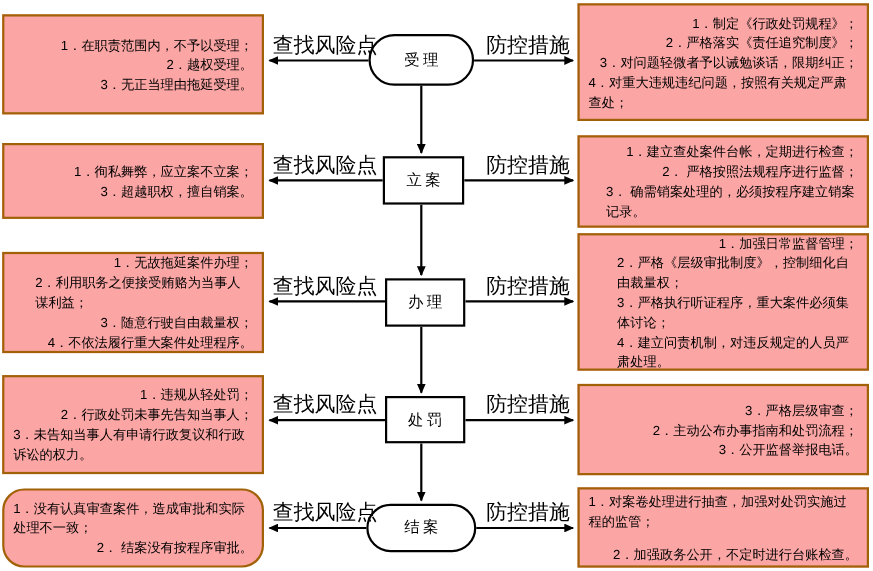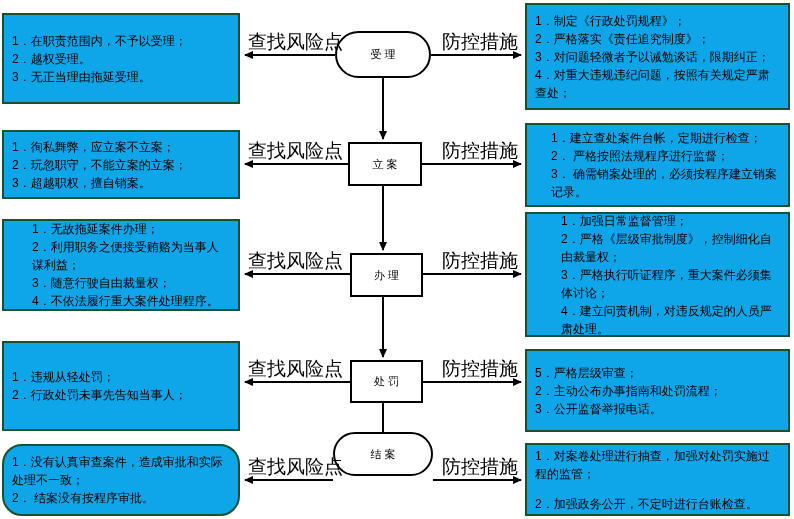--- a/index.html
+++ b/index.html
@@ -2,48 +2,49 @@
 <html><head>
 <meta charset="utf-8">
 <style>
   html,body{margin:0;padding:0;background:#fff;}
   #canvas{
     position:relative;width:794px;height:519px;background:#ffffff;
     font-family:"Liberation Sans","DejaVu Sans",sans-serif;color:#000;
     overflow:hidden;
   }
   .box{
-    position:absolute;border:2px solid #14532d;background:#0ea5e9;
+    position:absolute;border:2px solid #a16207;background:#fca5a5;
     box-sizing:border-box;display:flex;flex-direction:column;justify-content:center;
     padding:4px 8px;
+    align-items:flex-end;
   }
   .box .item{font-size:12px;line-height:18px;}
   .lb{left:2px;width:238px;}
   .rb{left:525px;width:265px;}
   .lb1{top:13px;height:91px;}
   .lb2{top:130px;height:69px;}
-  .lb3{top:219px;height:92px;padding-left:28px;}
+  .lb3{top:229px;height:92px;padding-left:28px;}
   .lb4{top:341px;height:90px;}
   .lb5{top:444px;height:72px;border-radius:20px;}
   .rb1{top:3px;height:107px;}
   .rb2{top:123px;height:84px;padding-left:24px;}
   .rb3{top:212px;height:125px;padding-left:34px;}
   .rb4{top:349px;height:83px;}
   .rb5{top:443px;height:73px;gap:12px;}
   .node{
     position:absolute;border:2px solid #000;background:#fff;box-sizing:border-box;
     display:flex;align-items:center;justify-content:center;
-    font-size:11px;letter-spacing:3px;
+    font-size:14px;letter-spacing:3px;
   }
   .node span{margin-left:3px;}
   .n1{left:335px;top:31px;width:96px;height:47px;border-radius:24px;}
   .n2{left:348px;top:142px;width:74px;height:44px;}
   .n3{left:350px;top:253px;width:73px;height:44px;}
   .n4{left:350px;top:360px;width:73px;height:43px;}
-  .n5{left:333px;top:432px;width:100px;height:44px;border-radius:22px;}
+  .n5{left:333px;top:458px;width:100px;height:44px;border-radius:22px;}
   .alabel{
     position:absolute;font-size:19px;height:18px;line-height:18px;
     text-align:center;white-space:nowrap;
   }
   .ll{left:248px;width:90px;}
   .rl{left:435px;width:90px;}
   .y1{top:33px;} .y2{top:142px;} .y3{top:252px;} .y4{top:360px;} .y5{top:458px;}
   #arrows{position:absolute;left:0;top:0;}
 </style>
 </head>
@@ -79,32 +80,32 @@
     <line x1="383" y1="403" x2="383" y2="455" stroke="#000" stroke-width="2" marker-end="url(#ah)"></line>
   </svg>
 
   <div class="box lb lb1">
     <div class="item">1．在职责范围内，不予以受理；</div>
     <div class="item">2．越权受理。</div>
     <div class="item">3．无正当理由拖延受理。</div>
   </div>
   <div class="box lb lb2">
     <div class="item">1．徇私舞弊，应立案不立案；</div>
-    <div class="item">2．玩忽职守，不能立案的立案；</div>
     <div class="item">3．超越职权，擅自销案。</div>
   </div>
   <div class="box lb lb3">
     <div class="item">1．无故拖延案件办理；</div>
     <div class="item">2．利用职务之便接受贿赂为当事人谋利益；</div>
     <div class="item">3．随意行驶自由裁量权；</div>
     <div class="item">4．不依法履行重大案件处理程序。</div>
   </div>
   <div class="box lb lb4">
     <div class="item">1．违规从轻处罚；</div>
     <div class="item">2．行政处罚未事先告知当事人；</div>
+    <div class="item">3．未告知当事人有申请行政复议和行政诉讼的权力。</div>
   </div>
   <div class="box lb lb5">
     <div class="item">1．没有认真审查案件，造成审批和实际处理不一致；</div>
     <div class="item">2． 结案没有按程序审批。</div>
   </div>
 
   <div class="box rb rb1">
     <div class="item">1．制定《行政处罚规程》；</div>
     <div class="item">2．严格落实《责任追究制度》；</div>
     <div class="item">3．对问题轻微者予以诫勉谈话，限期纠正；</div>
@@ -115,21 +116,21 @@
     <div class="item">2． 严格按照法规程序进行监督；</div>
     <div class="item">3． 确需销案处理的，必须按程序建立销案记录。</div>
   </div>
   <div class="box rb rb3">
     <div class="item">1．加强日常监督管理；</div>
     <div class="item">2．严格《层级审批制度》，控制细化自由裁量权；</div>
     <div class="item">3．严格执行听证程序，重大案件必须集体讨论；</div>
     <div class="item">4．建立问责机制，对违反规定的人员严肃处理。</div>
   </div>
   <div class="box rb rb4">
-    <div class="item">5．严格层级审查；</div>
+    <div class="item">3．严格层级审查；</div>
     <div class="item">2．主动公布办事指南和处罚流程；</div>
     <div class="item">3．公开监督举报电话。</div>
   </div>
   <div class="box rb rb5">
     <div class="item">1．对案卷处理进行抽查，加强对处罚实施过程的监管；</div>
     <div class="item">2．加强政务公开，不定时进行台账检查。</div>
   </div>
 
   <div class="node n1">
     <span>受理</span>

